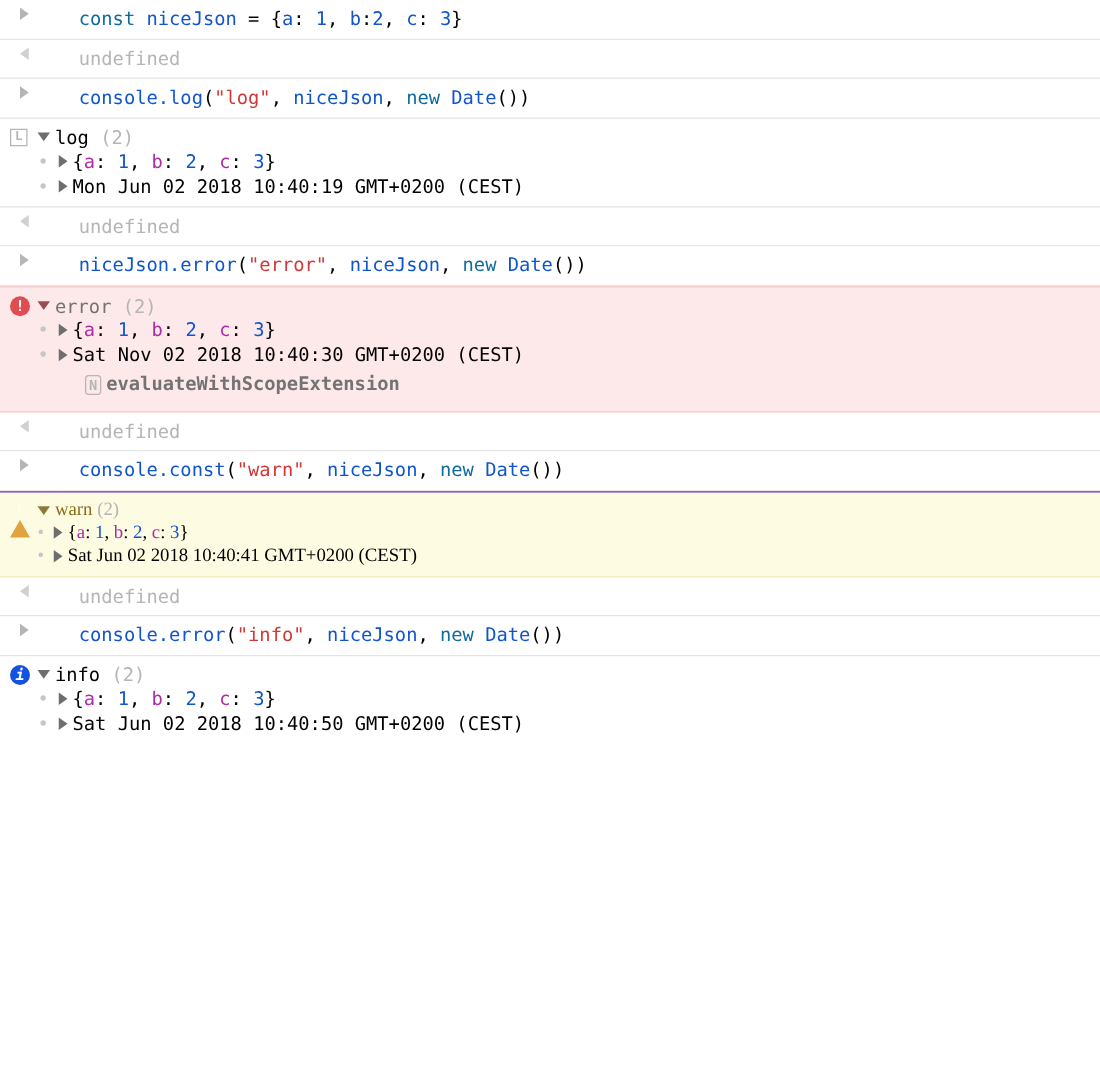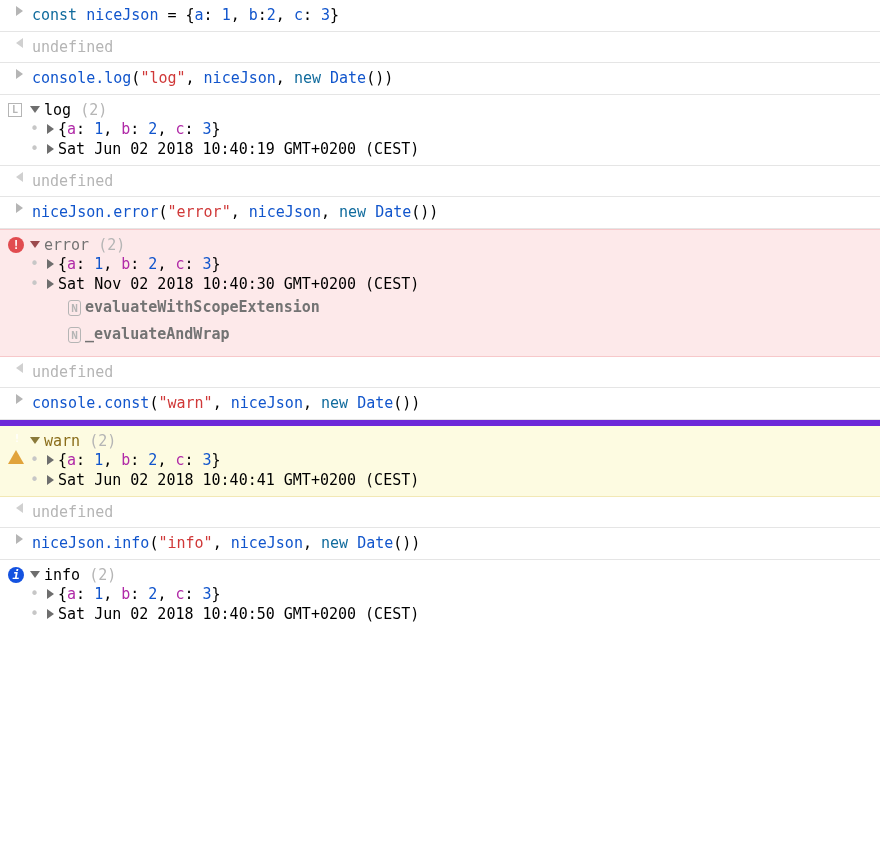--- a/index.html
+++ b/index.html
@@ -10,20 +10,21 @@
     background: #fff;
     width: 880px;
   }
   .row {
     border-bottom: 1px solid #e5e5e5;
     display: flex;
     align-items: flex-start;
     padding: 4px 6px 4px 8px;
     position: relative;
     min-height: 24px;
+    gap: 31px;
   }
   .row > .gutter {
     width: 22px;
     flex-shrink: 0;
     display: flex;
     align-items: center;
     justify-content: center;
     padding-top: 2px;
   }
   .row > .content {
@@ -72,21 +73,21 @@
     display:flex; align-items:center; justify-content:center;
   }
   .bullet { color:#c7c7c7; padding:0 8px 0 20px; }
   .badge {
     display:inline-block; width:13px; height:16px;
     border:1px solid #b5b5b5; border-radius:3px;
     font-size:11px; color:#b5b5b5; text-align:center;
     line-height:15px; margin-right:4px;
   }
   .err-block { background:#fde9ea; border-top:1px solid #f7c8ca; border-bottom:1px solid #f7c8ca; }
-  .warn-block{ background:#fdfbe1; border-top:6px solid #6d28d9; border-bottom:1px solid #f2e8b5; }
+  .warn-block{ background:#fdfbe1; border-top:1px solid #6d28d9; border-bottom:1px solid #f2e8b5;font-family:Liberation Serif, serif; }
   .err-text  { color:#737373; }
   .warn-text { color:#8a6d1a; }
   .stack { padding-left:60px; }
   .stack div { line-height:1.8;font-weight:bold; }
   .obj-sum .k { color:#b02aa7; }
   .indent-item { display:flex; align-items:center; padding:1px 0 1px 2px; }
 </style>
 </head>
 <body>
 
@@ -126,21 +127,21 @@
     <span class="gray">(2)</span>
   </div>
   <div class="indent-item">
     <span class="bullet">•</span>
       <span class="chev tri-right"></span>
     <span class="obj-sum">{<span class="k">a</span>: <span class="code-num">1</span>, <span class="k">b</span>: <span class="code-num">2</span>, <span class="k">c</span>: <span class="code-num">3</span>}</span>
   </div>
   <div class="indent-item">
     <span class="bullet">•</span>
       <span class="chev tri-right"></span>
-    <span>Sat Jun 02 2018 10:40:19 GMT+0200 (CEST)</span>
+    <span>Mon Jun 02 2018 10:40:19 GMT+0200 (CEST)</span>
   </div>
 </div>
 
 <div class="row">
   <div class="gutter">
       <span class="chev chev-out"></span>
     </div>
   <div class="content gray">undefined</div>
 </div>
 
@@ -167,21 +168,20 @@
       <span class="chev tri-right"></span>
     <span class="obj-sum">{<span class="k">a</span>: <span class="code-num">1</span>, <span class="k">b</span>: <span class="code-num">2</span>, <span class="k">c</span>: <span class="code-num">3</span>}</span>
   </div>
   <div class="indent-item">
     <span class="bullet">•</span>
       <span class="chev tri-right"></span>
     <span>Sat Nov 02 2018 10:40:30 GMT+0200 (CEST)</span>
   </div>
   <div class="stack">
     <div><span class="badge">N</span><span class="err-text">evaluateWithScopeExtension</span></div>
-    <div><span class="badge">N</span><span class="err-text">_evaluateAndWrap</span></div>
   </div>
 </div>
 
 <div class="row">
   <div class="gutter">
       <span class="chev chev-out"></span>
     </div>
   <div class="content gray">undefined</div>
 </div>
 
@@ -218,21 +218,21 @@
       <span class="chev chev-out"></span>
     </div>
   <div class="content gray">undefined</div>
 </div>
 
 <div class="row">
   <div class="gutter">
       <span class="chev chev-in"></span>
     </div>
   <div class="content">
-    <span class="code-var">niceJson.info</span>(<span class="code-str">"info"</span>, <span class="code-var">niceJson</span>, <span class="code-kw">new</span> <span class="code-var">Date</span>())
+    <span class="code-var">console.error</span>(<span class="code-str">"info"</span>, <span class="code-var">niceJson</span>, <span class="code-kw">new</span> <span class="code-var">Date</span>())
   </div>
 </div>
 
 <div class="row" style="display:block; padding:6px 6px 6px 8px; border-bottom:none;">
   <div style="display:flex; align-items:center;">
     <div class="gutter" style="width:22px;">
         <span class="icon-info">i</span>
       </div>
     <span class="chev tri-down"></span>
     <span>info</span>&nbsp;

